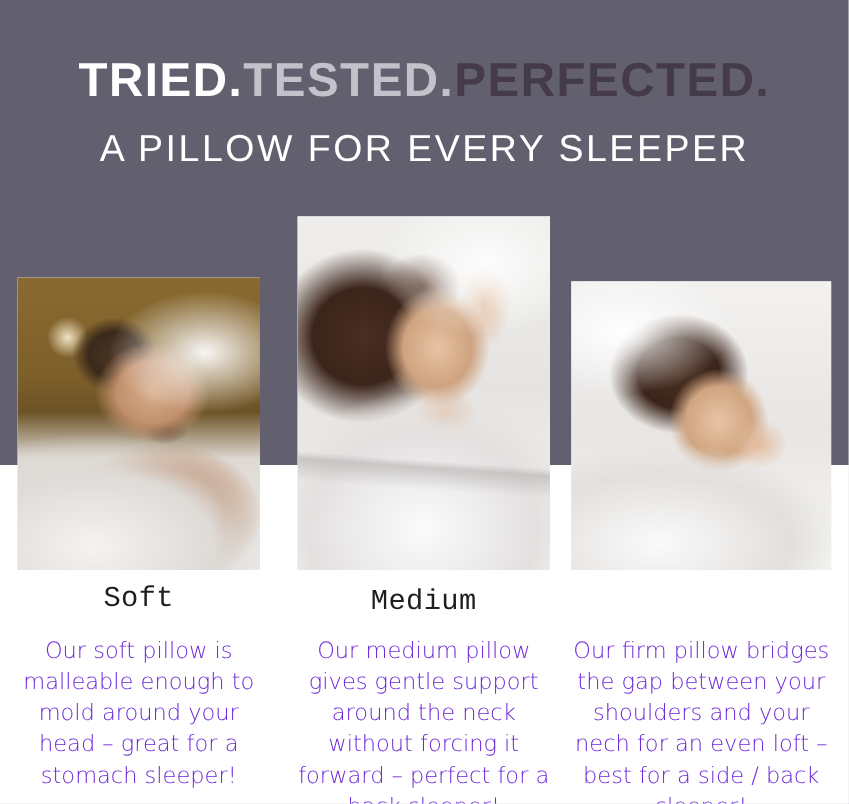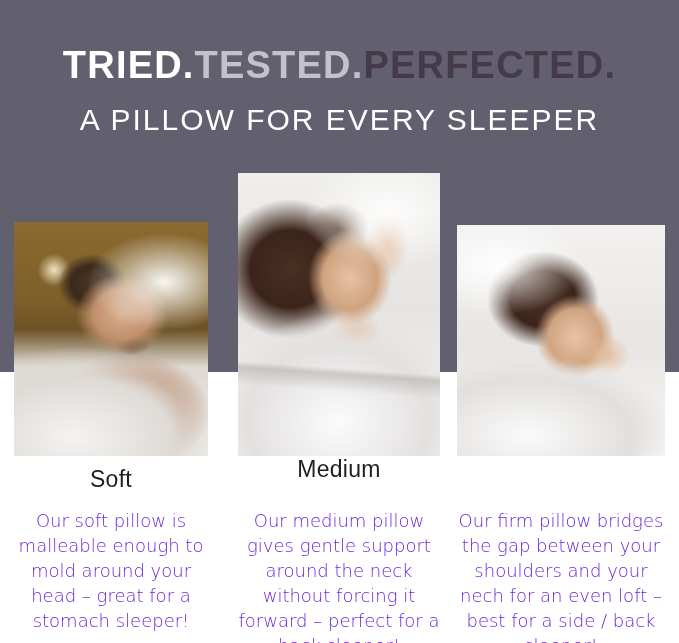--- a/index.html
+++ b/index.html
@@ -112,29 +112,29 @@
       radial-gradient(ellipse 40px 42px at 118px 112px, #e7c4a6 0%, #d0a581 66%, rgba(208,165,129,0) 100%),
       
       radial-gradient(ellipse 56px 48px at 86px 74px, #4a3023 0%, #3a241a 58%, rgba(58,36,26,0) 100%),
       linear-gradient(180deg,#f2f1f0 0%, #e8e6e4 52%, #f7f7f6 100%);
   }
 
   
   .col-label{
     position:absolute;
     text-align:center;
-    font-family:Liberation Sans, sans-serif;
+    font-family:Liberation Mono, monospace;
     font-weight:400;
     font-size:23px;
     color:#1e1e1e;
     letter-spacing:.3px;
     white-space:nowrap;
   }
   #label-soft{left:14px;top:466px;width:194px;}
-  #label-medium{left:238px;top:456px;width:202px;}
+  #label-medium{left:238px;top:468px;width:202px;}
   #label-firm{left:457px;top:464px;width:208px;}
 
   
   .col-desc{
     position:absolute;
     text-align:center;
     font-family:"DejaVu Sans", sans-serif;
     font-weight:300;
     font-size:18px;
     line-height:25px;

